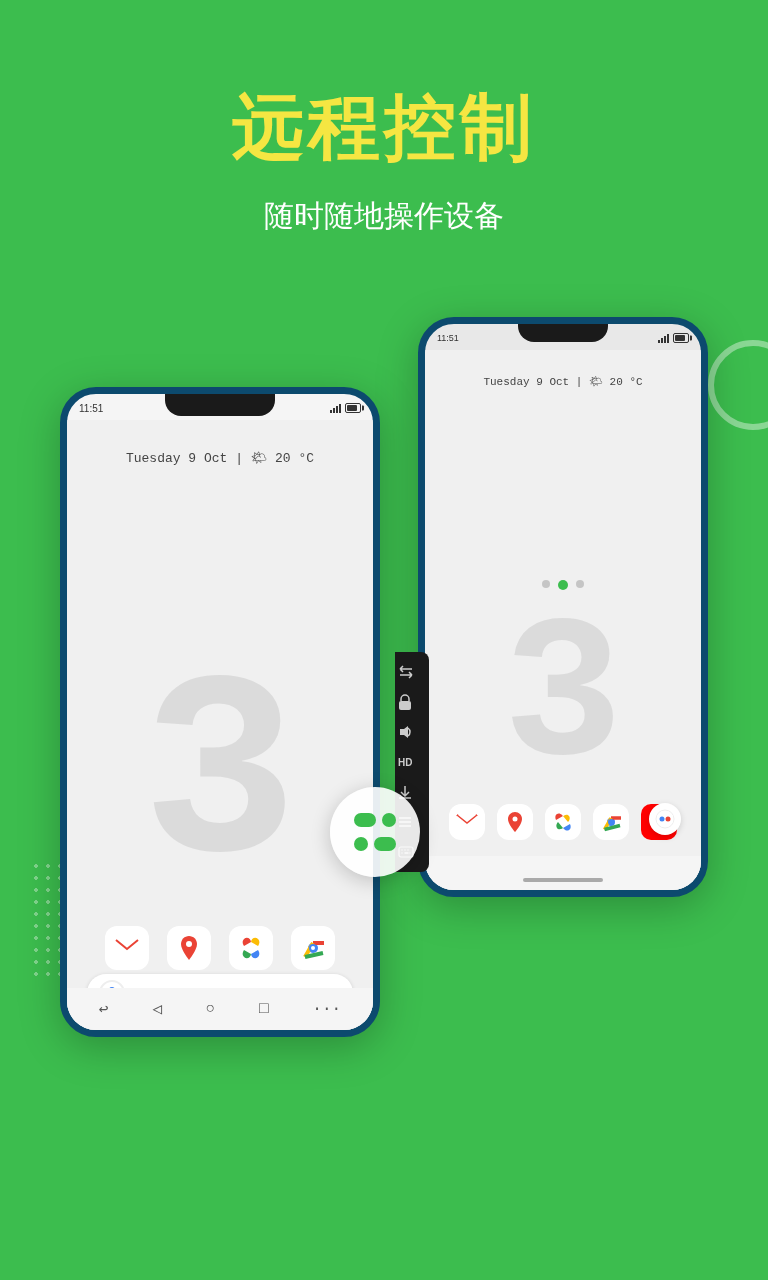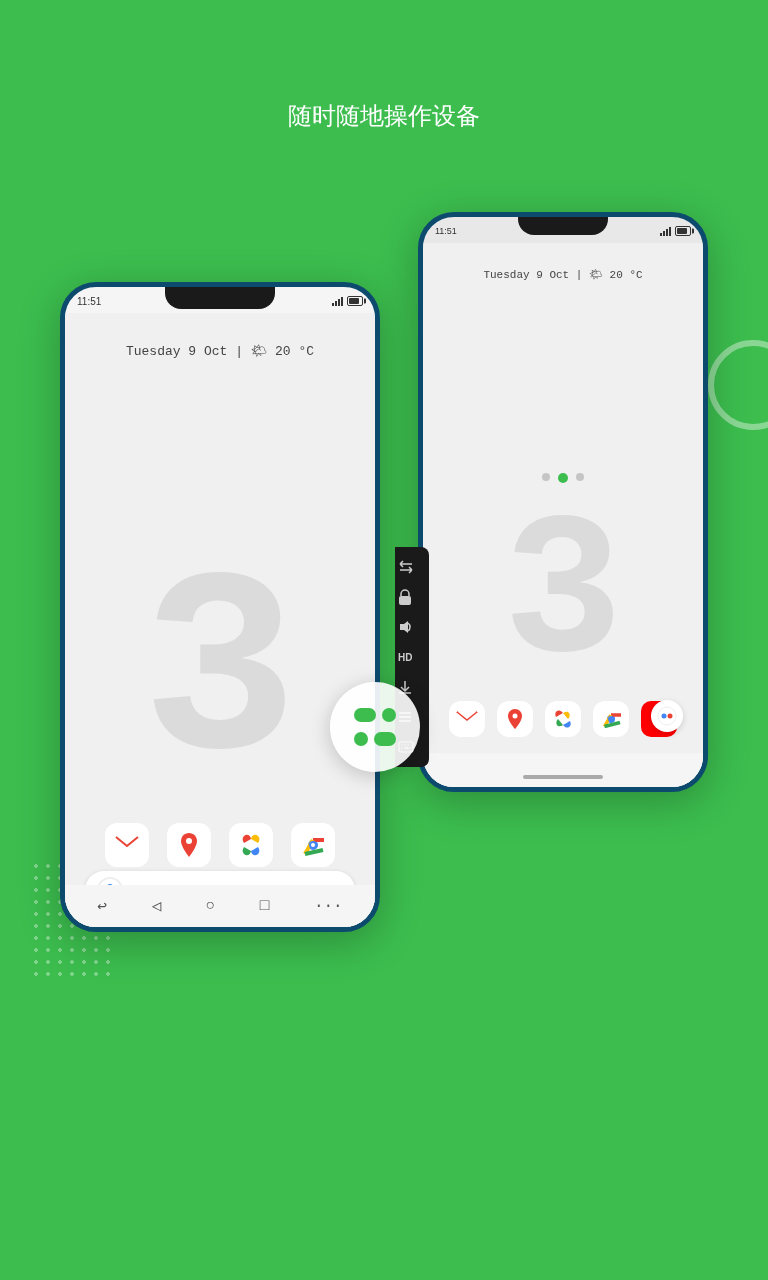--- a/index.html
+++ b/index.html
@@ -47,40 +47,40 @@
       position: relative;
       z-index: 10;
     }
     .title-main {
       font-size: 72px;
       font-weight: 900;
       color: #f5e642;
       letter-spacing: 4px;
     }
     .title-sub {
-      font-size: 24px;
+      font-size: 30px;
       color: #ffffff;
       margin-top: 20px;
       font-weight: 400;
     }
 
     
     .phones-container {
       position: relative;
       width: 100%;
       height: 860px;
       margin-top: 20px;
     }
 
     
     .phone {
       position: absolute;
       background: #f0f0f0;
       border-radius: 36px;
-      border: 5px solid #0c4a6e;
+      border: 7px solid #0c4a6e;
       overflow: hidden;
       box-shadow: 0 10px 40px rgba(0,0,0,0.25);
     }
 
     
     .phone-back {
       width: 290px;
       height: 580px;
       top: 60px;
       right: 60px;
@@ -402,20 +402,21 @@
       box-shadow: 0 2px 6px rgba(0,0,0,0.15);
     }
   </style>
 </head>
 <body>
 
 <div class="bg-circle-top-right"></div>
 <div class="bg-dots-bottom-left"></div>
 
 <div class="header">
+  <div class="title-main">远程控制</div>
   <div class="title-sub">随时随地操作设备</div>
 </div>
 
 <div class="phones-container">
 
   <div class="phone phone-back">
     <div class="notch"></div>
     <div class="status-bar">
       <span>11:51</span>
       <div class="status-icons">

